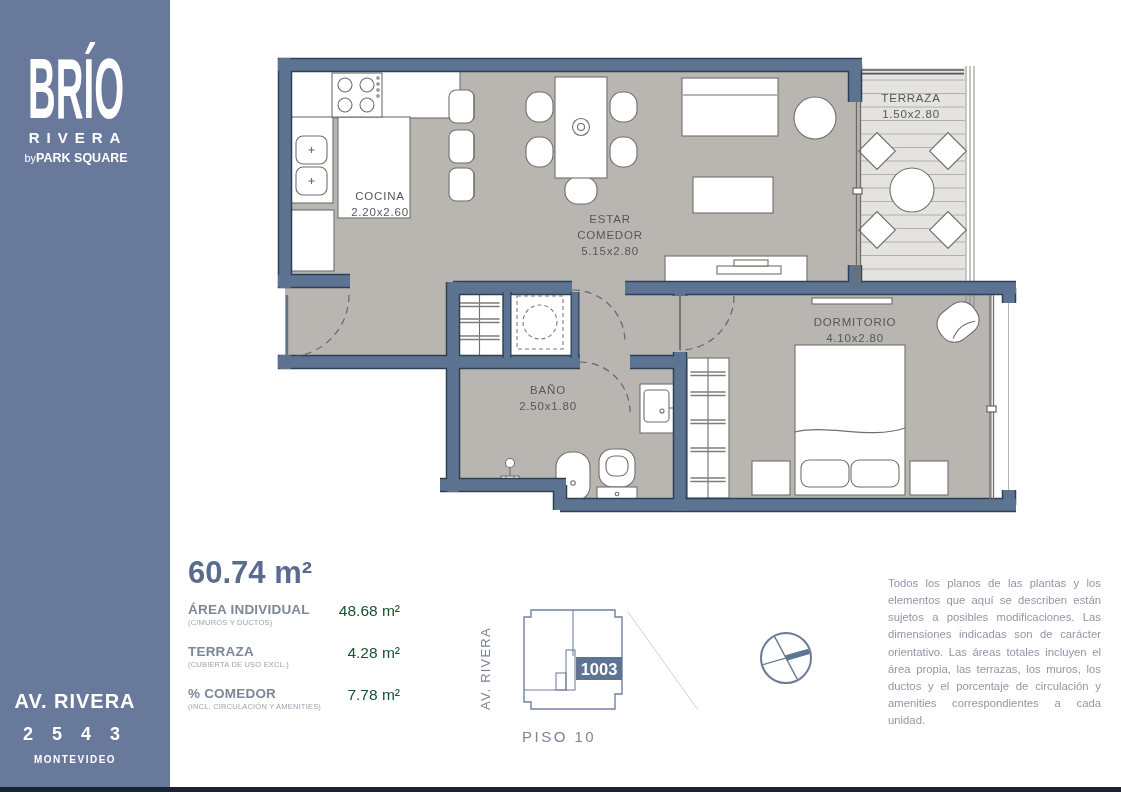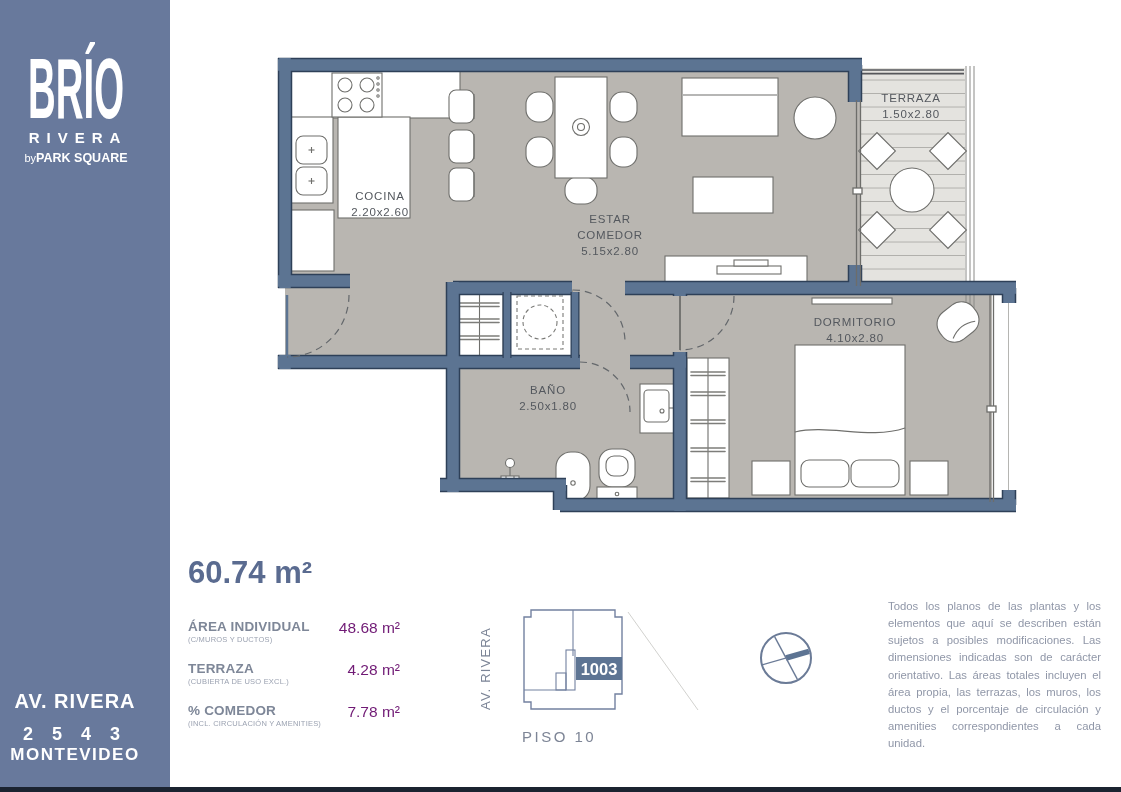--- a/index.html
+++ b/index.html
@@ -10,42 +10,42 @@
   
   .sidebar{
     position:absolute;left:0;top:0;width:170px;height:787px;
     background:#68799C;color:#fff;
   }
   .addr{
     position:absolute;left:0;bottom:22px;width:150px;text-align:center;color:#fff;
   }
   .addr .l1{font-size:20px;font-weight:700;letter-spacing:1px;}
   .addr .l2{font-size:18px;font-weight:700;letter-spacing:7px;margin-top:11px;}
-  .addr .l3{font-size:17px;font-weight:700;letter-spacing:1.5px;margin-top:0;}
+  .addr .l3{font-size:10px;font-weight:700;letter-spacing:1.5px;margin-top:9px;}
   .bottombar{
     position:absolute;left:0;top:787px;width:1121px;height:5px;background:#1B2330;
   }
   
   .plan{position:absolute;left:270px;top:40px;width:750px;height:500px;}
   
   .unitinfo{position:absolute;left:188px;top:528px;width:230px;color:#5A6B90;}
   .unitinfo .title{font-size:33px;font-weight:700;letter-spacing:.5px;}
   .unitinfo .subtitle{font-size:21px;font-weight:700;letter-spacing:.5px;margin-top:3px;}
   .unitinfo .total{font-size:31px;font-weight:700;margin-top:27px;}
-  .rows{margin-top:28px;}
+  .rows{margin-top:11px;}
   .arearow{display:flex;width:212px;margin-bottom:17px;}
   .arearow .lbl{width:140px;}
   .arearow .lbl .main{font-size:13.5px;font-weight:700;color:#7E8798;letter-spacing:.2px;}
   .arearow .lbl .sub{font-size:7.5px;color:#9BA2B1;margin-top:1px;letter-spacing:.2px;}
-  .arearow .val{width:72px;text-align:right;font-size:15.5px;color:#701a75;}
+  .arearow .val{width:72px;text-align:right;font-size:15.5px;color:#14532d;}
   
   .keyplan{position:absolute;left:468px;top:598px;width:250px;height:165px;}
   .compass{position:absolute;left:752px;top:622px;width:70px;height:70px;}
   .disclaimer{
-    position:absolute;left:888px;top:598px;width:213px;
+    position:absolute;left:888px;top:575px;width:213px;
     font-size:11.3px;line-height:1.52;color:#9097A8;text-align:justify;
   }
 </style>
 </head>
 <body>
 
 <div class="sidebar">
   <svg width="150" height="150" style="overflow:visible">
     <text x="76" y="118" text-anchor="middle" font-size="86" font-weight="700" textLength="96" lengthAdjust="spacingAndGlyphs" fill="#ffffff" font-family="Liberation Sans, sans-serif">BRÍO</text>
     <text x="78" y="143" text-anchor="middle" font-size="15" font-weight="700" letter-spacing="7" fill="#ffffff" font-family="Liberation Sans, sans-serif">RIVERA</text>

